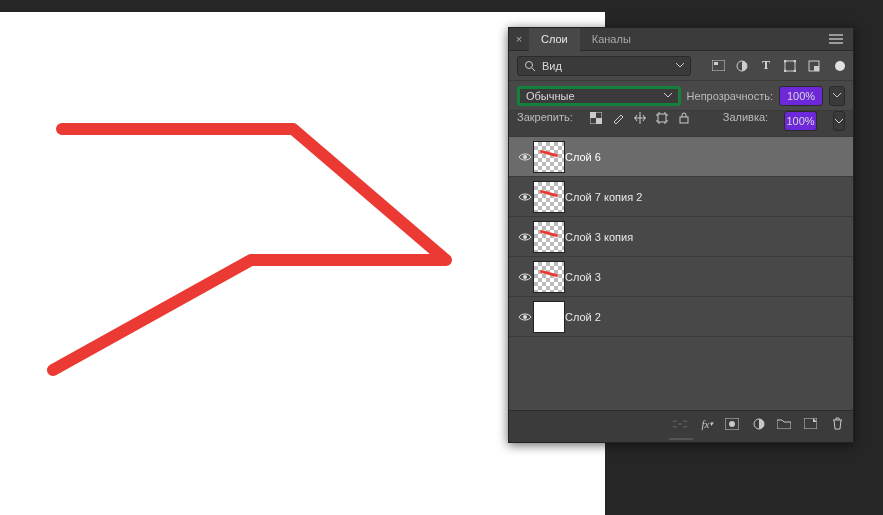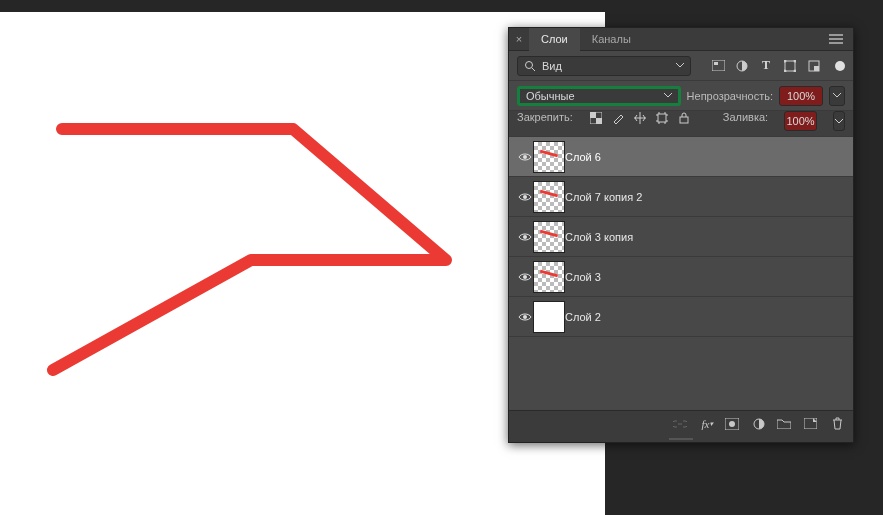--- a/index.html
+++ b/index.html
@@ -72,21 +72,21 @@
   .dot { width: 10px; height: 10px; border-radius: 50%; background: #e0e0e0; margin-left: 4px;}
   
   .label-gray { color: #bbb; }
   .mini-select {
     height: 20px; background: #3a3a3a; border: 3px solid #15803d;
     border-radius: 3px; display: flex; align-items: center;
     padding: 0 6px; gap: 6px; cursor: pointer;
   }
   .mini-select.wide { flex: 1; }
   .pct-box {
-    width: 44px; height: 20px; background: #7f1d1d;
+    width: 44px; height: 20px; background: #6d28d9;
     border: 1px solid #2a2a2a; border-radius: 3px;
     display: flex; align-items: center; justify-content: center;
   }
   .chev-btn {
     width: 16px; height: 20px; background: #3a3a3a;
     border: 1px solid #2a2a2a; border-radius: 3px;
     display:flex; align-items:center; justify-content:center; cursor:pointer;
   }
 
   .lock-row {

